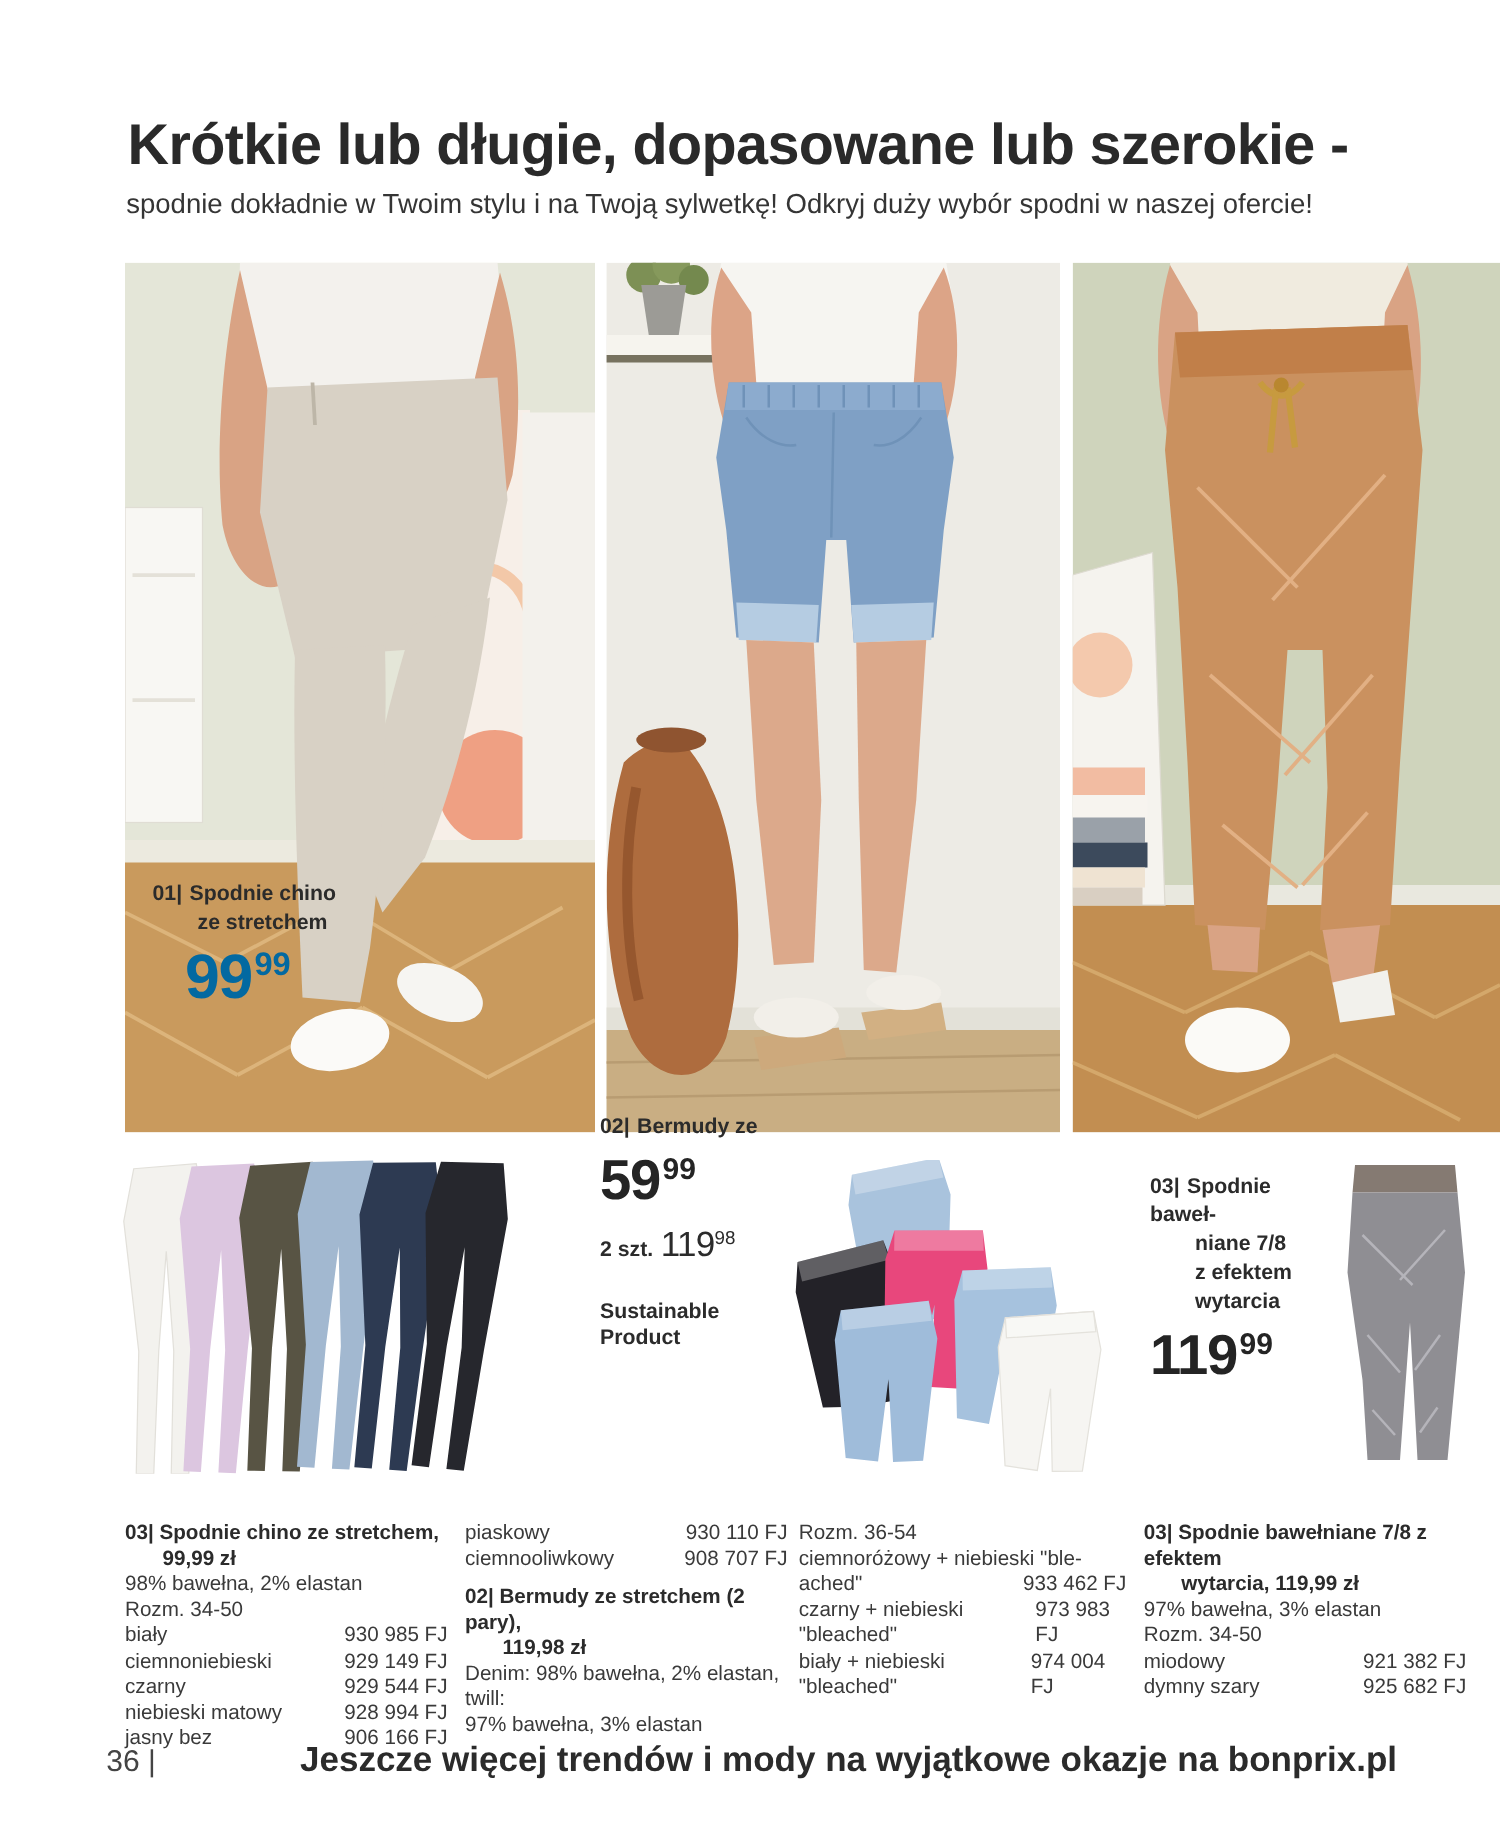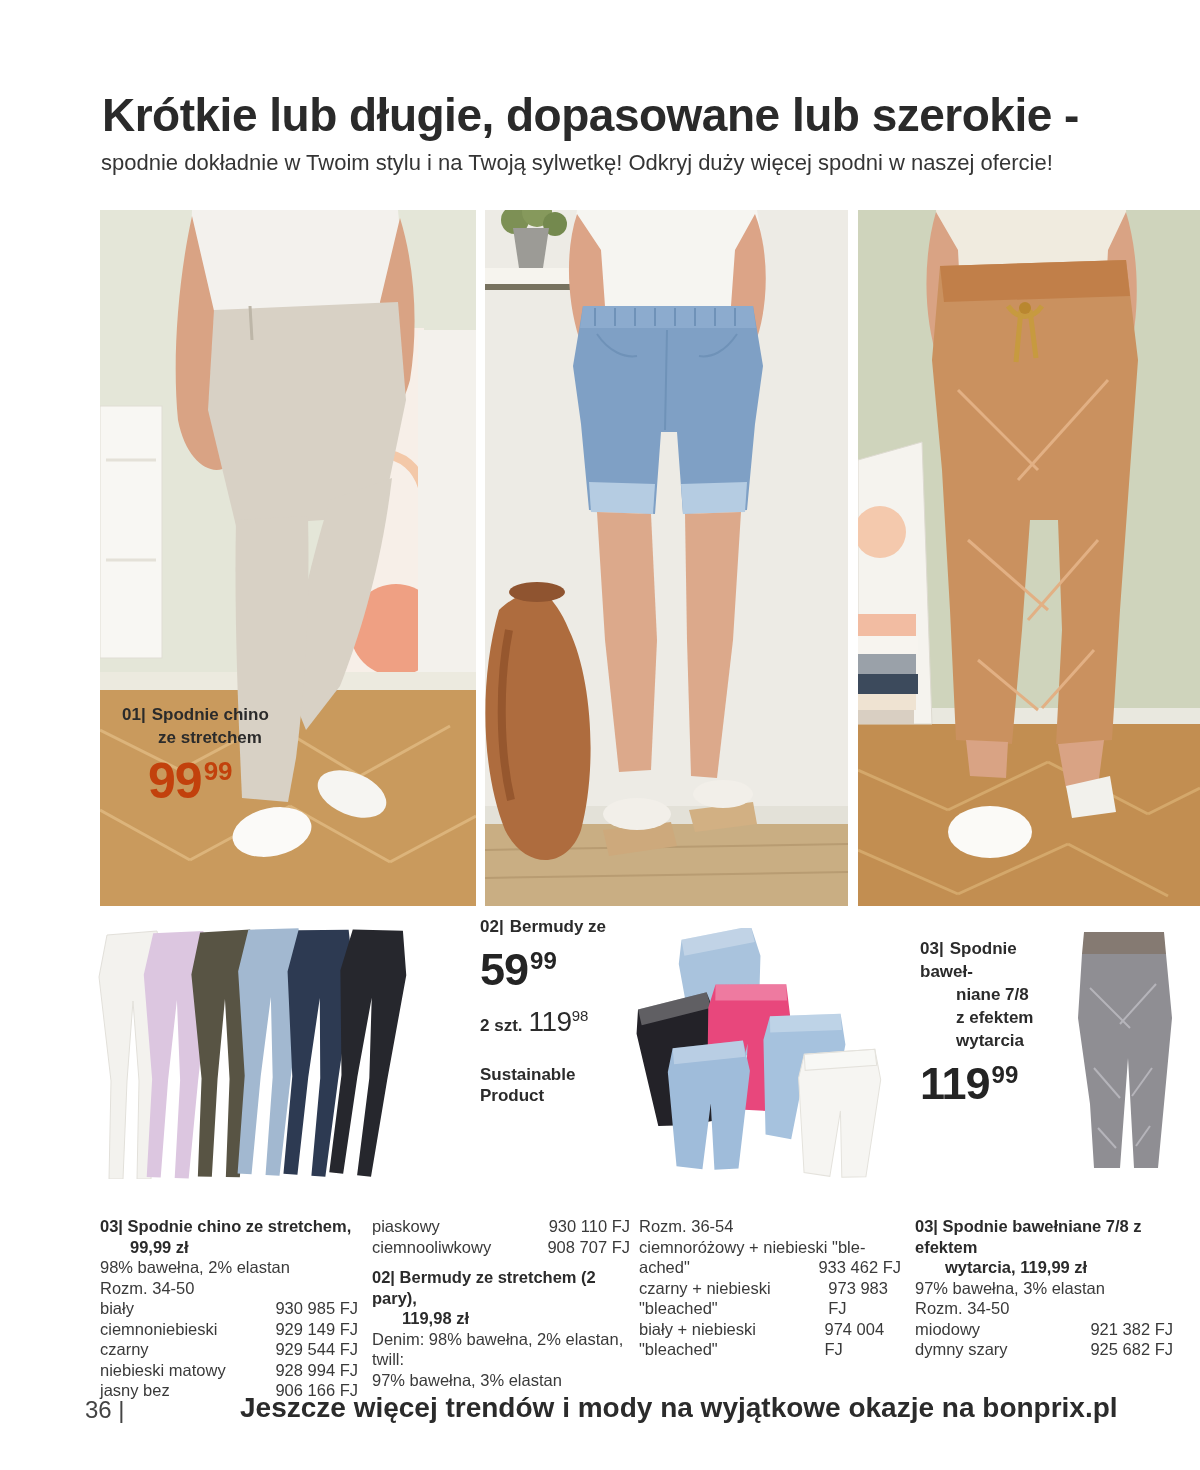--- a/index.html
+++ b/index.html
@@ -11,21 +11,21 @@
   .subtitle{left:101px;top:150px;font-size:22px;font-weight:500;color:#353535;white-space:nowrap;}
 
   .photo{overflow:hidden;}
   .photo svg{display:block;}
 
   
   .cap1{left:122px;top:704px;width:230px;}
   .capline{font-size:17px;font-weight:700;color:#2b2b2b;line-height:1.35;}
   .capline .num{margin-right:6px;}
   .cap-indent{padding-left:36px;}
-  .price-lg{margin-top:6px;margin-left:26px;font-size:50px;font-weight:700;color:#c2410c;letter-spacing:-1px;line-height:1;}
+  .price-lg{margin-top:6px;margin-left:26px;font-size:50px;font-weight:700;color:#0369a1;letter-spacing:-1px;line-height:1;}
   .price-lg .sup{font-size:26px;position:relative;top:-18px;margin-left:2px;letter-spacing:0;}
 
   
   .offer{width:175px;}
   .offer .price-md{margin-top:8px;font-size:45px;font-weight:700;letter-spacing:-1px;line-height:1;color:#242424;}
   .offer .price-md .sup{font-size:24px;position:relative;top:-16px;margin-left:2px;letter-spacing:0;}
   .multi{margin-top:14px;font-size:17px;font-weight:700;color:#2b2b2b;}
   .multi .mnum{font-size:28px;font-weight:400;margin-left:6px;letter-spacing:-0.5px;}
   .multi .msup{font-size:15px;position:relative;top:-10px;font-weight:400;}
   .badge{margin-top:26px;font-size:17px;font-weight:700;line-height:1.25;color:#2b2b2b;}
@@ -39,21 +39,21 @@
 
   .footer-page{left:85px;top:1396px;font-size:24px;color:#444444;}
   .footer-text{left:240px;top:1392px;width:800px;text-align:center;font-size:28px;font-weight:700;color:#2b2b2b;white-space:nowrap;}
 </style>
 </head>
 <body>
 
 <div class="page">
 
   <div class="abs title">Krótkie lub długie, dopasowane lub szerokie -</div>
-  <div class="abs subtitle">spodnie dokładnie w Twoim stylu i na Twoją sylwetkę! Odkryj duży więcej spodni w naszej ofercie!</div>
+  <div class="abs subtitle">spodnie dokładnie w Twoim stylu i na Twoją sylwetkę! Odkryj duży wybór spodni w naszej ofercie!</div>
 
   <div class="abs photo" style="left:100px;top:210px;width:376px;height:696px;">
     <svg width="376" height="696" viewBox="0 0 376 696">
       <rect width="376" height="696" fill="#e4e6d8"></rect>
       <rect x="240" y="118" width="84" height="350" fill="#f7efe8"></rect>
       <circle cx="296" cy="420" r="46" fill="#efa083"></circle>
       <path d="M250,250 C300,230 330,260 326,310" stroke="#f3c8a8" stroke-width="10" fill="none"></path>
       <rect x="318" y="120" width="58" height="360" fill="#f3f1ec"></rect>
       <rect x="0" y="462" width="376" height="20" fill="#eceadf"></rect>
       <rect x="0" y="480" width="376" height="216" fill="#c99a5d"></rect>
@@ -205,21 +205,21 @@
       </defs>
       <use href="#pantshape" transform="translate(0,4)" stroke="#e2e0da" fill="#f3f2ee"></use>
       <use href="#pantshape" transform="translate(46,3) rotate(2 35 10)" fill="#dcc6e0"></use>
       <use href="#pantshape" transform="translate(93,2) rotate(1 35 10)" fill="#585444"></use>
       <use href="#pantshape" transform="translate(141,0) rotate(3 35 10)" fill="#a2b8d0"></use>
       <use href="#pantshape" transform="translate(191,1) rotate(4 35 10)" fill="#2d3a52"></use>
       <use href="#pantshape" transform="translate(245,1) rotate(6 35 10)" fill="#26272d"></use>
     </svg>
   </div>
 
-  <div class="abs offer" style="left:480px;top:916px;">
+  <div class="abs offer" style="left:480px;top:890px;">
     <div class="capline"><span class="num">02|</span><span>Bermudy ze</span></div>
     <div class="price-md"><span>59</span><span class="sup">99</span></div>
     <div class="multi"><span>2 szt.</span><span class="mnum">119</span><span class="msup">98</span></div>
     <div class="badge">
       <div>Sustainable</div>
       <div>Product</div>
     </div>
   </div>
 
   <div class="abs" style="left:633px;top:928px;width:276px;height:250px;">

